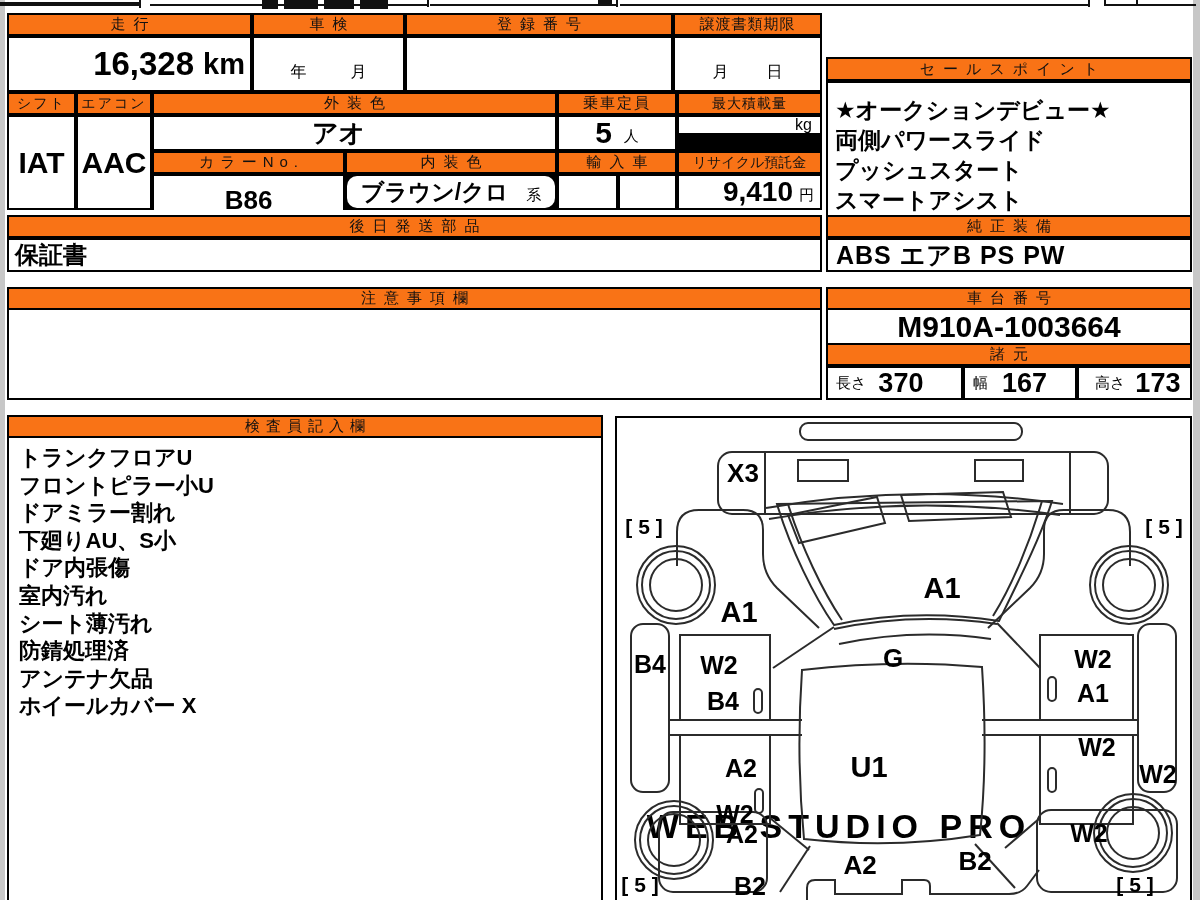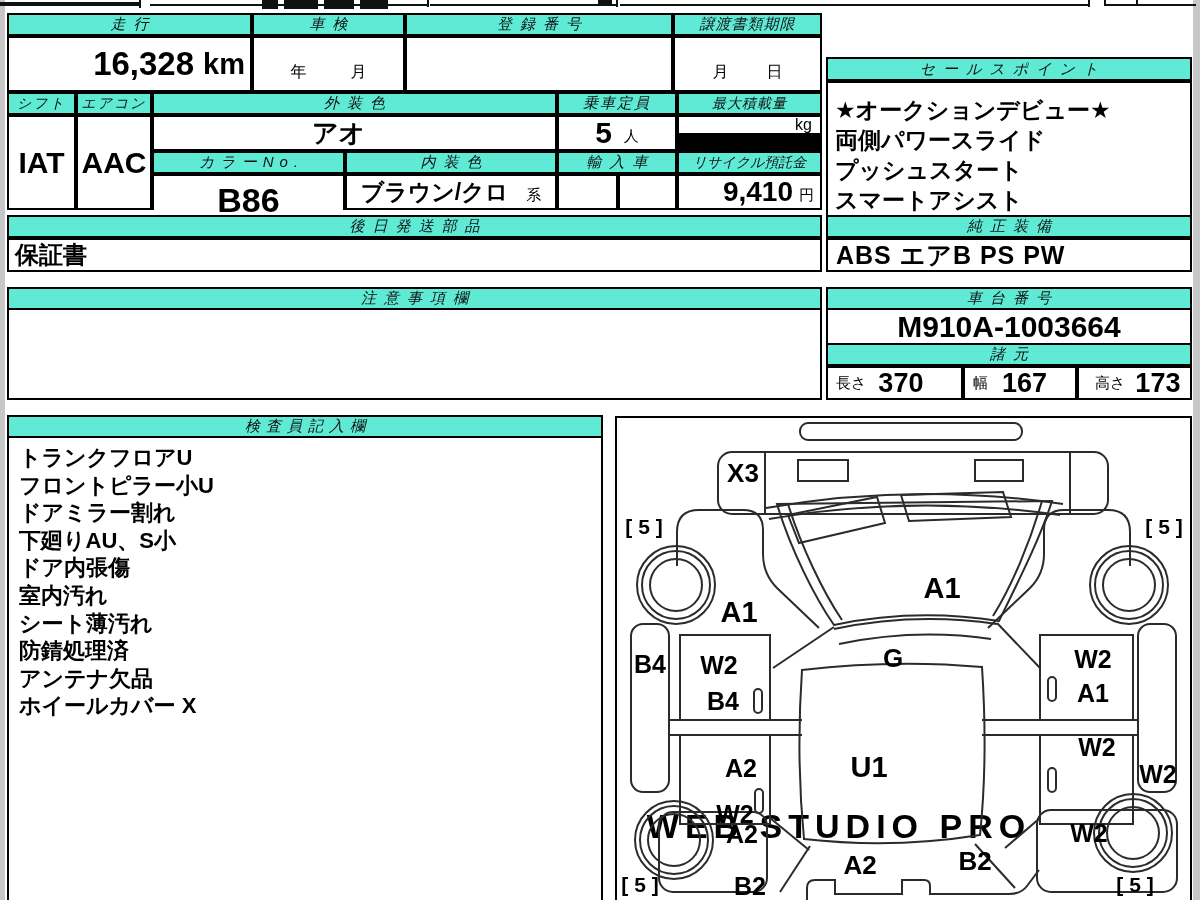--- a/index.html
+++ b/index.html
@@ -11,21 +11,21 @@
     color: #000;
   }
   .edge { position:absolute; background:#c7c7c7; }
   .frag { position:absolute; background:#111; }
   .tbl { position:absolute; background:#000; }
   .cell {
     position:absolute; background:#fff; color:#000;
     display:flex; align-items:center; justify-content:center;
     white-space:nowrap; overflow:hidden;
   }
-  .hdr { background:#5eead4; font-size:15px; color:#111;font-style:italic; }
+  .hdr { background:#f97316; font-size:15px; color:#111; }
   .ls1 { letter-spacing:1px; }
   .ls2 { letter-spacing:2px; }
   .ls6 { letter-spacing:6px; text-indent:6px; }
   .ls8 { letter-spacing:8px; text-indent:8px; }
   .b { font-weight:bold; }
   .jstart { justify-content:flex-start; }
   .jend   { justify-content:flex-end; }
   .list { display:block; }
   .list > div { font-weight:bold; white-space:nowrap; }
   #sales-body { padding:12px 4px 0 7px; }
@@ -98,22 +98,22 @@
     </div>
     <div class="cell jend" style="left:672px;top:104px;width:141px;height:16px;padding-right:8px;font-size:16px;">
       <span>kg</span>
     </div>
 
     <div class="cell hdr ls6" style="left:147px;top:140px;width:189px;height:19px;">カラーNo.</div>
     <div class="cell hdr ls8" style="left:340px;top:140px;width:208px;height:19px;">内装色</div>
     <div class="cell hdr ls8" style="left:552px;top:140px;width:116px;height:19px;">輸入車</div>
     <div class="cell hdr" style="left:672px;top:140px;width:141px;height:19px;font-size:14px;">リサイクル預託金</div>
 
-    <div class="cell b" style="left:147px;top:163px;width:189px;height:48px;font-size:34px;">B86</div>
-    <div class="cell" style="left:340px;top:163px;width:208px;height:32px;gap:18px;">
+    <div class="cell b" style="left:147px;top:163px;width:189px;height:48px;font-size:26px;">B86</div>
+    <div class="cell" style="left:340px;top:163px;width:208px;height:32px;gap:18px;border-radius:10px;">
       <span class="b" style="font-size:23px;">ブラウン/クロ</span>
       <span class="unit-sm">系</span>
     </div>
     <div class="cell" style="left:552px;top:163px;width:57px;height:32px;"></div>
     <div class="cell" style="left:613px;top:163px;width:55px;height:32px;"></div>
     <div class="cell jend" style="left:672px;top:163px;width:141px;height:32px;padding-right:6px;gap:6px;">
       <span class="b" style="font-size:28px;">9,410</span>
       <span class="unit-sm">円</span>
     </div>
   </div>

